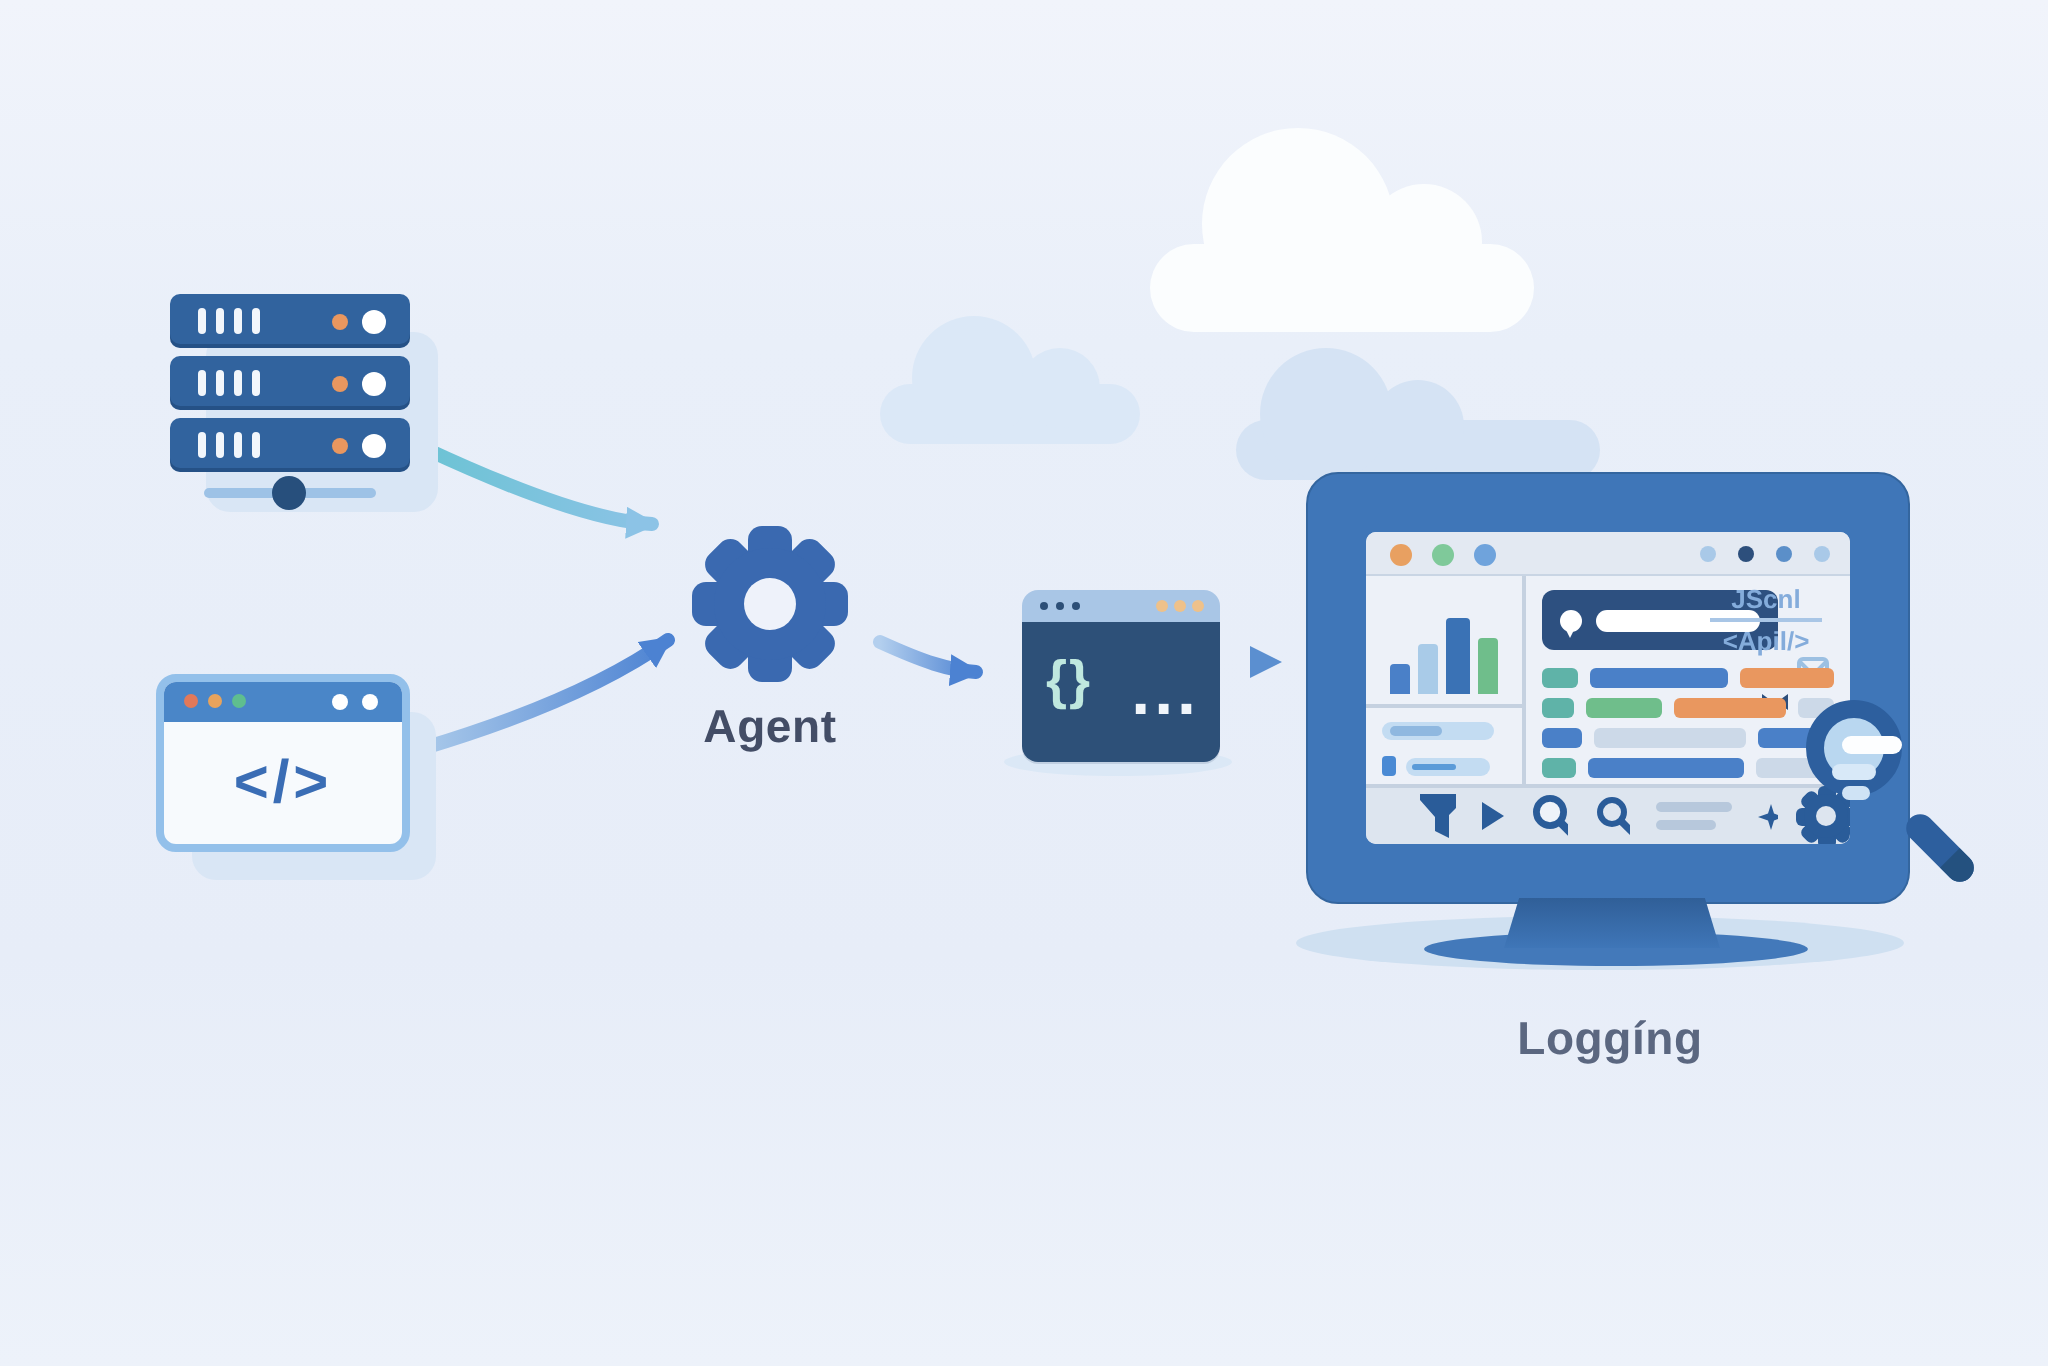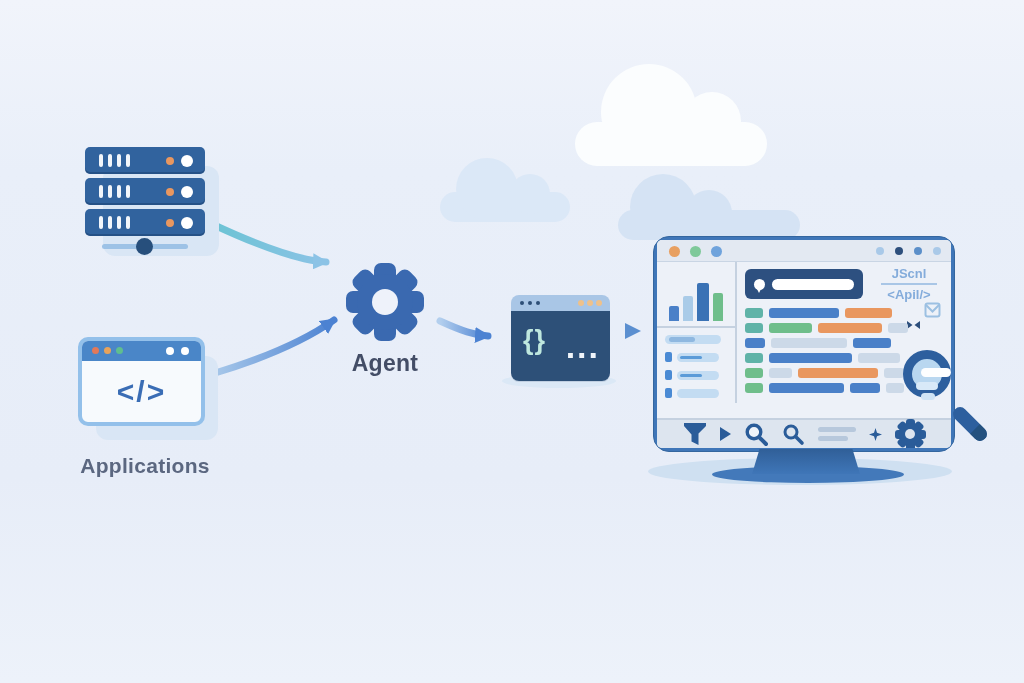--- a/index.html
+++ b/index.html
@@ -83,21 +83,21 @@
   .term-bar .dl { position:absolute; top:6px; width:4px; height:4px; border-radius:50%; background:#2d4f77; }
   .term-bar .dr { position:absolute; top:5px; width:6px; height:6px; border-radius:50%; background:#eec18a; }
   .term-body { position:relative; height:70px; background:var(--termBody); }
   .term-braces { position:absolute; left:12px; top:14px; font-size:27px; font-weight:700;
     color:var(--termTeal); letter-spacing:1px; }
   .term-dots { position:absolute; right:10px; top:18px; font-size:34px; font-weight:700;
     color:#f0f5fa; letter-spacing:2px; line-height:1; }
 
   
   .monitor { position:absolute; left:653px; top:236px; width:302px; height:216px;
-    background:var(--frameBlue); border:1px solid #34669f; border-radius:16px; padding:3px; }
+    background:var(--frameBlue); border:1px solid #34669f; border-radius:16px; padding:29px; }
   .screen { position:relative; width:100%; height:100%; background:#edf1f8;
     border-radius:5px; overflow:hidden; }
   .scr-head { position:relative; height:22px; background:#e3e9f2; border-bottom:1px solid #c9d5e4; }
   .hdots-l { position:absolute; left:12px; top:6px; display:flex; gap:10px; }
   .hdots-l i { width:11px; height:11px; }
   .hdots-r { position:absolute; right:10px; top:7px; display:flex; gap:11px; }
   .hdots-r i { width:8px; height:8px; }
   .scr-body { display:flex; height:141px; }
   .side { width:80px; border-right:2px solid #c5d1e0; }
   .chart-box { height:66px; border-bottom:2px solid #c5d1e0; display:flex;
@@ -239,21 +239,20 @@
   <div class="app">
     <div class="app-bar">
       <span class="dl" id="app-d0" style="left: 10px; background: rgb(226, 121, 90);"></span>
       <span class="dl" id="app-d1" style="left: 22px; background: rgb(232, 163, 92);"></span>
       <span class="dl" id="app-d2" style="left: 34px; background: rgb(95, 190, 143);"></span>
       <span class="dr" style="right:27px"></span>
       <span class="dr" style="right:12px"></span>
     </div>
     <div class="app-body">&lt;/&gt;</div>
   </div>
-  <div class="lbl lbl-app">Applications</div>
 
   <div class="gear gear-lg">
     <i></i>
       <i class="r45"></i>
       <i class="r90"></i>
       <i class="r135"></i>
     <span class="core"></span>
       <span class="hole"></span>
   </div>
   <div class="lbl lbl-agent">Agent</div>
@@ -411,14 +410,15 @@
 
   <div class="maghandle">
       <em></em>
     </div>
   <div class="maglens">
     <span class="mg1"></span>
       <span class="mg2"></span>
       <span class="mg3"></span>
   </div>
 
+  <div class="lbl lbl-log">Loggíng</div>
 
 </div>
 
 </body></html>

